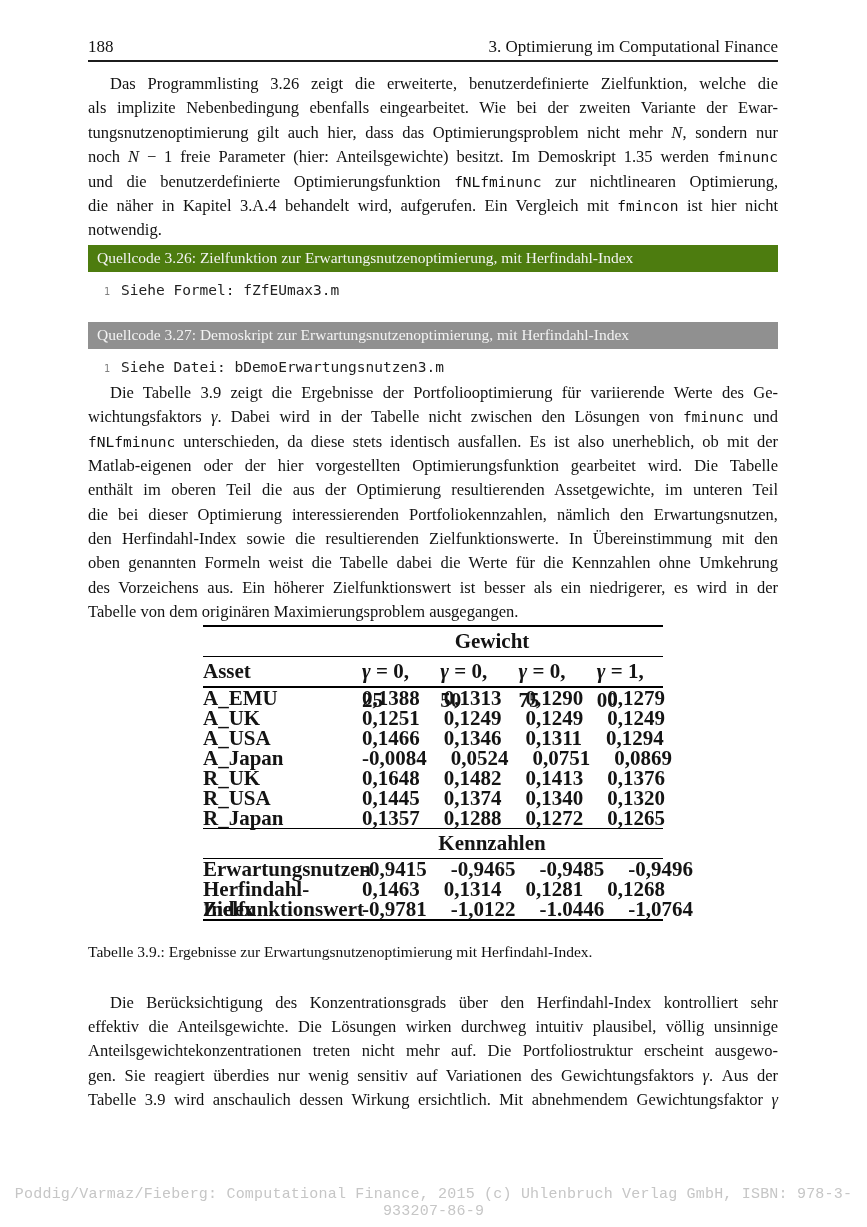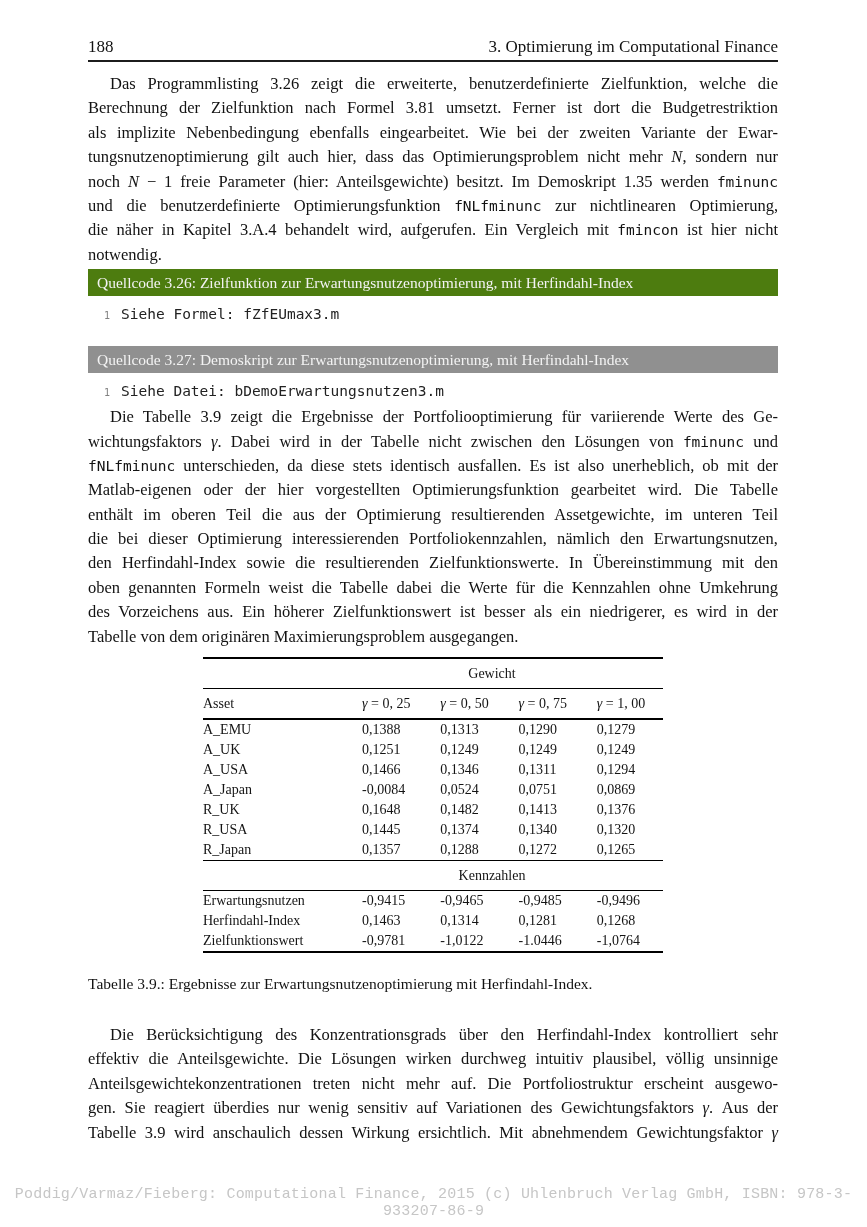--- a/index.html
+++ b/index.html
@@ -38,21 +38,21 @@
     height:27px; display:flex; align-items:center; padding-left:9px;
     box-sizing:border-box; color:#f3f3f3; font-size:15.5px;
   }
   .codeline {
     margin:8px 0 0 16px; height:20px; line-height:20px;
     font-family:"DejaVu Sans Mono","Liberation Mono",monospace; font-size:14.5px; color:#222;
   }
   .lineno { font-size:10px; color:#808080; margin-right:11px; }
 
   
-  .datatable { width:460px; margin:8px 0 0 115px; font-size:14px; color:#141414; }
+  .datatable { width:460px; margin:0 0 0 115px; font-size:21px; color:#141414;font-weight:bold; }
   .rule { border-top:1px solid #000; height:0; }
   .rule.thick { border-top:2px solid #000; }
   .spanrow {
     height:29px; line-height:29px; text-align:center;
     padding-left:130px; padding-right:12px; box-sizing:border-box;
   }
   .trow { display:flex; height:20px; line-height:20px; padding-right:12px; box-sizing:border-box;gap:24px; }
   .trow.thead { height:29px; line-height:29px; }
   .tlabel { width:135px; flex:none; text-align:left; }
   .tnum { flex:1; text-align:left; }
@@ -71,21 +71,20 @@
 <div class="page">
   <div class="content">
 
     <div class="pagehead">
       <span>188</span>
       <span>3.  Optimierung im Computational Finance</span>
     </div>
 
     <div class="para p1">
         <div class="tline indent"><span>Das Programmlisting 3.26 zeigt die erweiterte, benutzerdefinierte Zielfunktion, welche die</span></div>
-        <div class="tline"><span>Berechnung der Zielfunktion nach Formel 3.81 umsetzt. Ferner ist dort die Budgetrestriktion</span></div>
         <div class="tline"><span>als implizite Nebenbedingung ebenfalls eingearbeitet. Wie bei der zweiten Variante der Ewar-</span></div>
         <div class="tline"><span>tungsnutzenoptimierung gilt auch hier, dass das Optimierungsproblem nicht mehr </span><span class="it">N</span><span>, sondern nur</span></div>
         <div class="tline"><span>noch </span><span class="it">N</span><span> − 1 freie Parameter (hier: Anteilsgewichte) besitzt. Im Demoskript 1.35 werden </span><span class="code">fminunc</span></div>
         <div class="tline"><span>und die benutzerdefinierte Optimierungsfunktion </span><span class="code">fNLfminunc</span><span> zur nichtlinearen Optimierung,</span></div>
         <div class="tline"><span>die näher in Kapitel 3.A.4 behandelt wird, aufgerufen. Ein Vergleich mit </span><span class="code">fmincon</span><span> ist hier nicht</span></div>
         <div class="tline lastline"><span>notwendig.</span></div>
       </div>
 
     <div class="listing first">
       <div class="listing-bar" style="background: #4d7c0f; color: rgb(243, 243, 243);">

